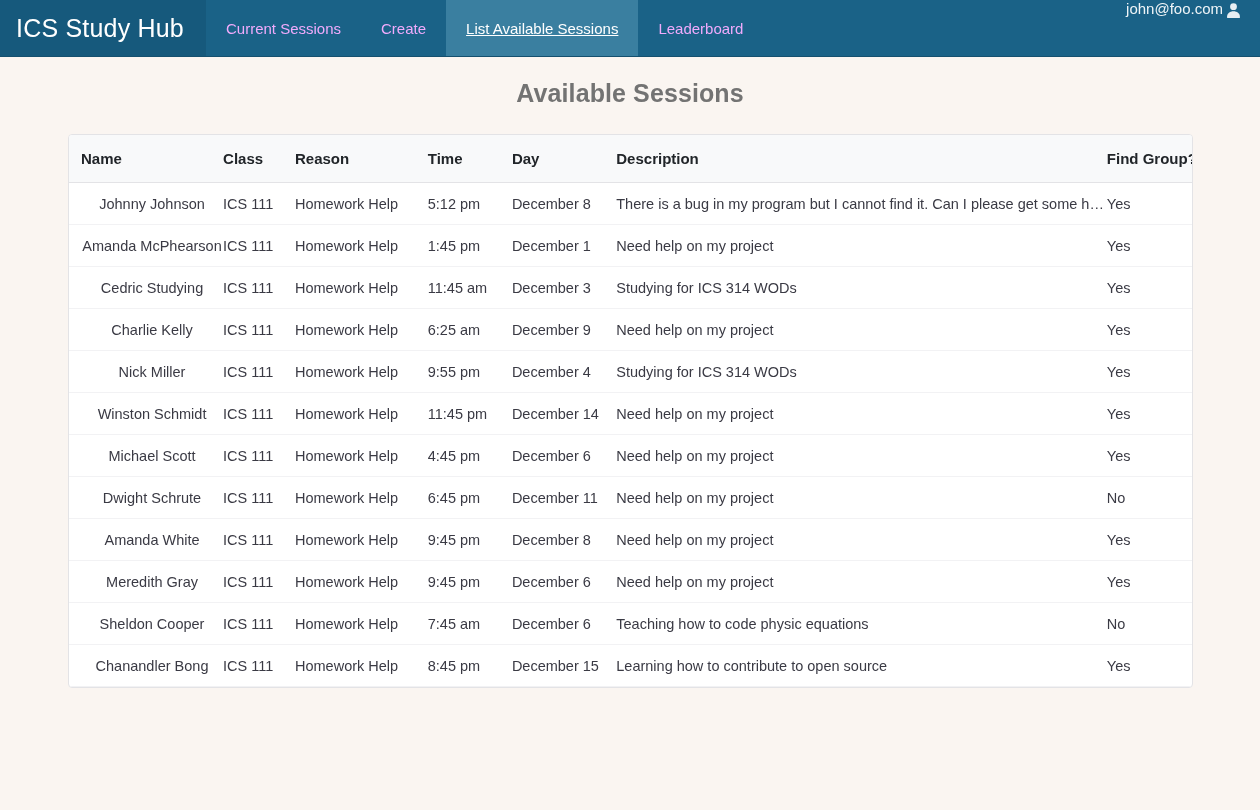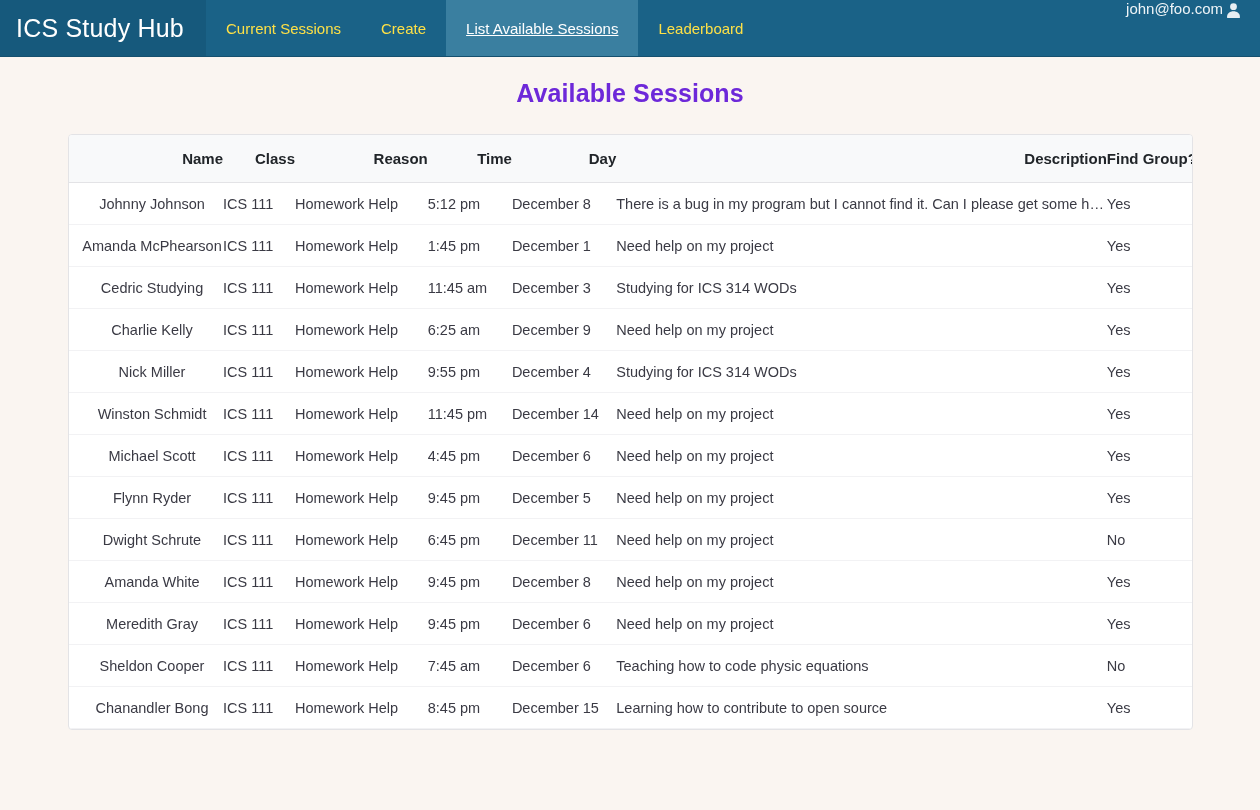--- a/index.html
+++ b/index.html
@@ -40,21 +40,21 @@
     cursor: pointer;
   }
   .nav-links {
     display: flex;
     align-items: stretch;
   }
   .nav-link {
     display: flex;
     align-items: center;
     padding: 0 20px;
-    color: #fde047;
+    color: #f0abfc;
     font-size: 15px;
     text-decoration: none;
     white-space: nowrap;
     cursor: pointer;
   }
   .nav-link.active {
     background: #3a7fa0;
     color: #ffffff;
     text-decoration: underline;
   }
@@ -76,21 +76,21 @@
     display: inline-block;
     position: relative;
     top: 2px;
   }
 
   
   .page-title {
     text-align: center;
     font-size: 25px;
     font-weight: bold;
-    color: #6d28d9;
+    color: #737373;
     margin: 22px 0 0 0;
     padding: 0;
     letter-spacing: 0.1px;
   }
 
   .panel {
     margin: 26px 67px 0 68px;
     background: #ffffff;
     border: 1px solid #e3e3e6;
     border-radius: 4px;
@@ -100,21 +100,21 @@
   table.sessions {
     width: 100%;
     border-collapse: collapse;
     table-layout: fixed;
   }
   table.sessions thead tr {
     background: #f8f9fa;
     border-bottom: 1px solid #e3e3e6;
   }
   table.sessions th {
-    text-align: right;
+    text-align: left;
     font-size: 15px;
     font-weight: bold;
     color: #212529;
     padding: 15px 0 15px 0;
     white-space: nowrap;
   }
   table.sessions td {
     font-size: 14.5px;
     color: #3a3a44;
     padding: 13px 0 12px 0;
@@ -232,29 +232,20 @@
         <tr>
           <td class="col-name">Michael Scott</td>
           <td class="col-class">ICS 111</td>
           <td class="col-reason">Homework Help</td>
           <td class="col-time">4:45 pm</td>
           <td class="col-day">December 6</td>
           <td class="col-desc">Need help on my project</td>
           <td class="col-find">Yes</td>
         </tr>
         <tr>
-          <td class="col-name">Flynn Ryder</td>
-          <td class="col-class">ICS 111</td>
-          <td class="col-reason">Homework Help</td>
-          <td class="col-time">9:45 pm</td>
-          <td class="col-day">December 5</td>
-          <td class="col-desc">Need help on my project</td>
-          <td class="col-find">Yes</td>
-        </tr>
-        <tr>
           <td class="col-name">Dwight Schrute</td>
           <td class="col-class">ICS 111</td>
           <td class="col-reason">Homework Help</td>
           <td class="col-time">6:45 pm</td>
           <td class="col-day">December 11</td>
           <td class="col-desc">Need help on my project</td>
           <td class="col-find">No</td>
         </tr>
         <tr>
           <td class="col-name">Amanda White</td>

